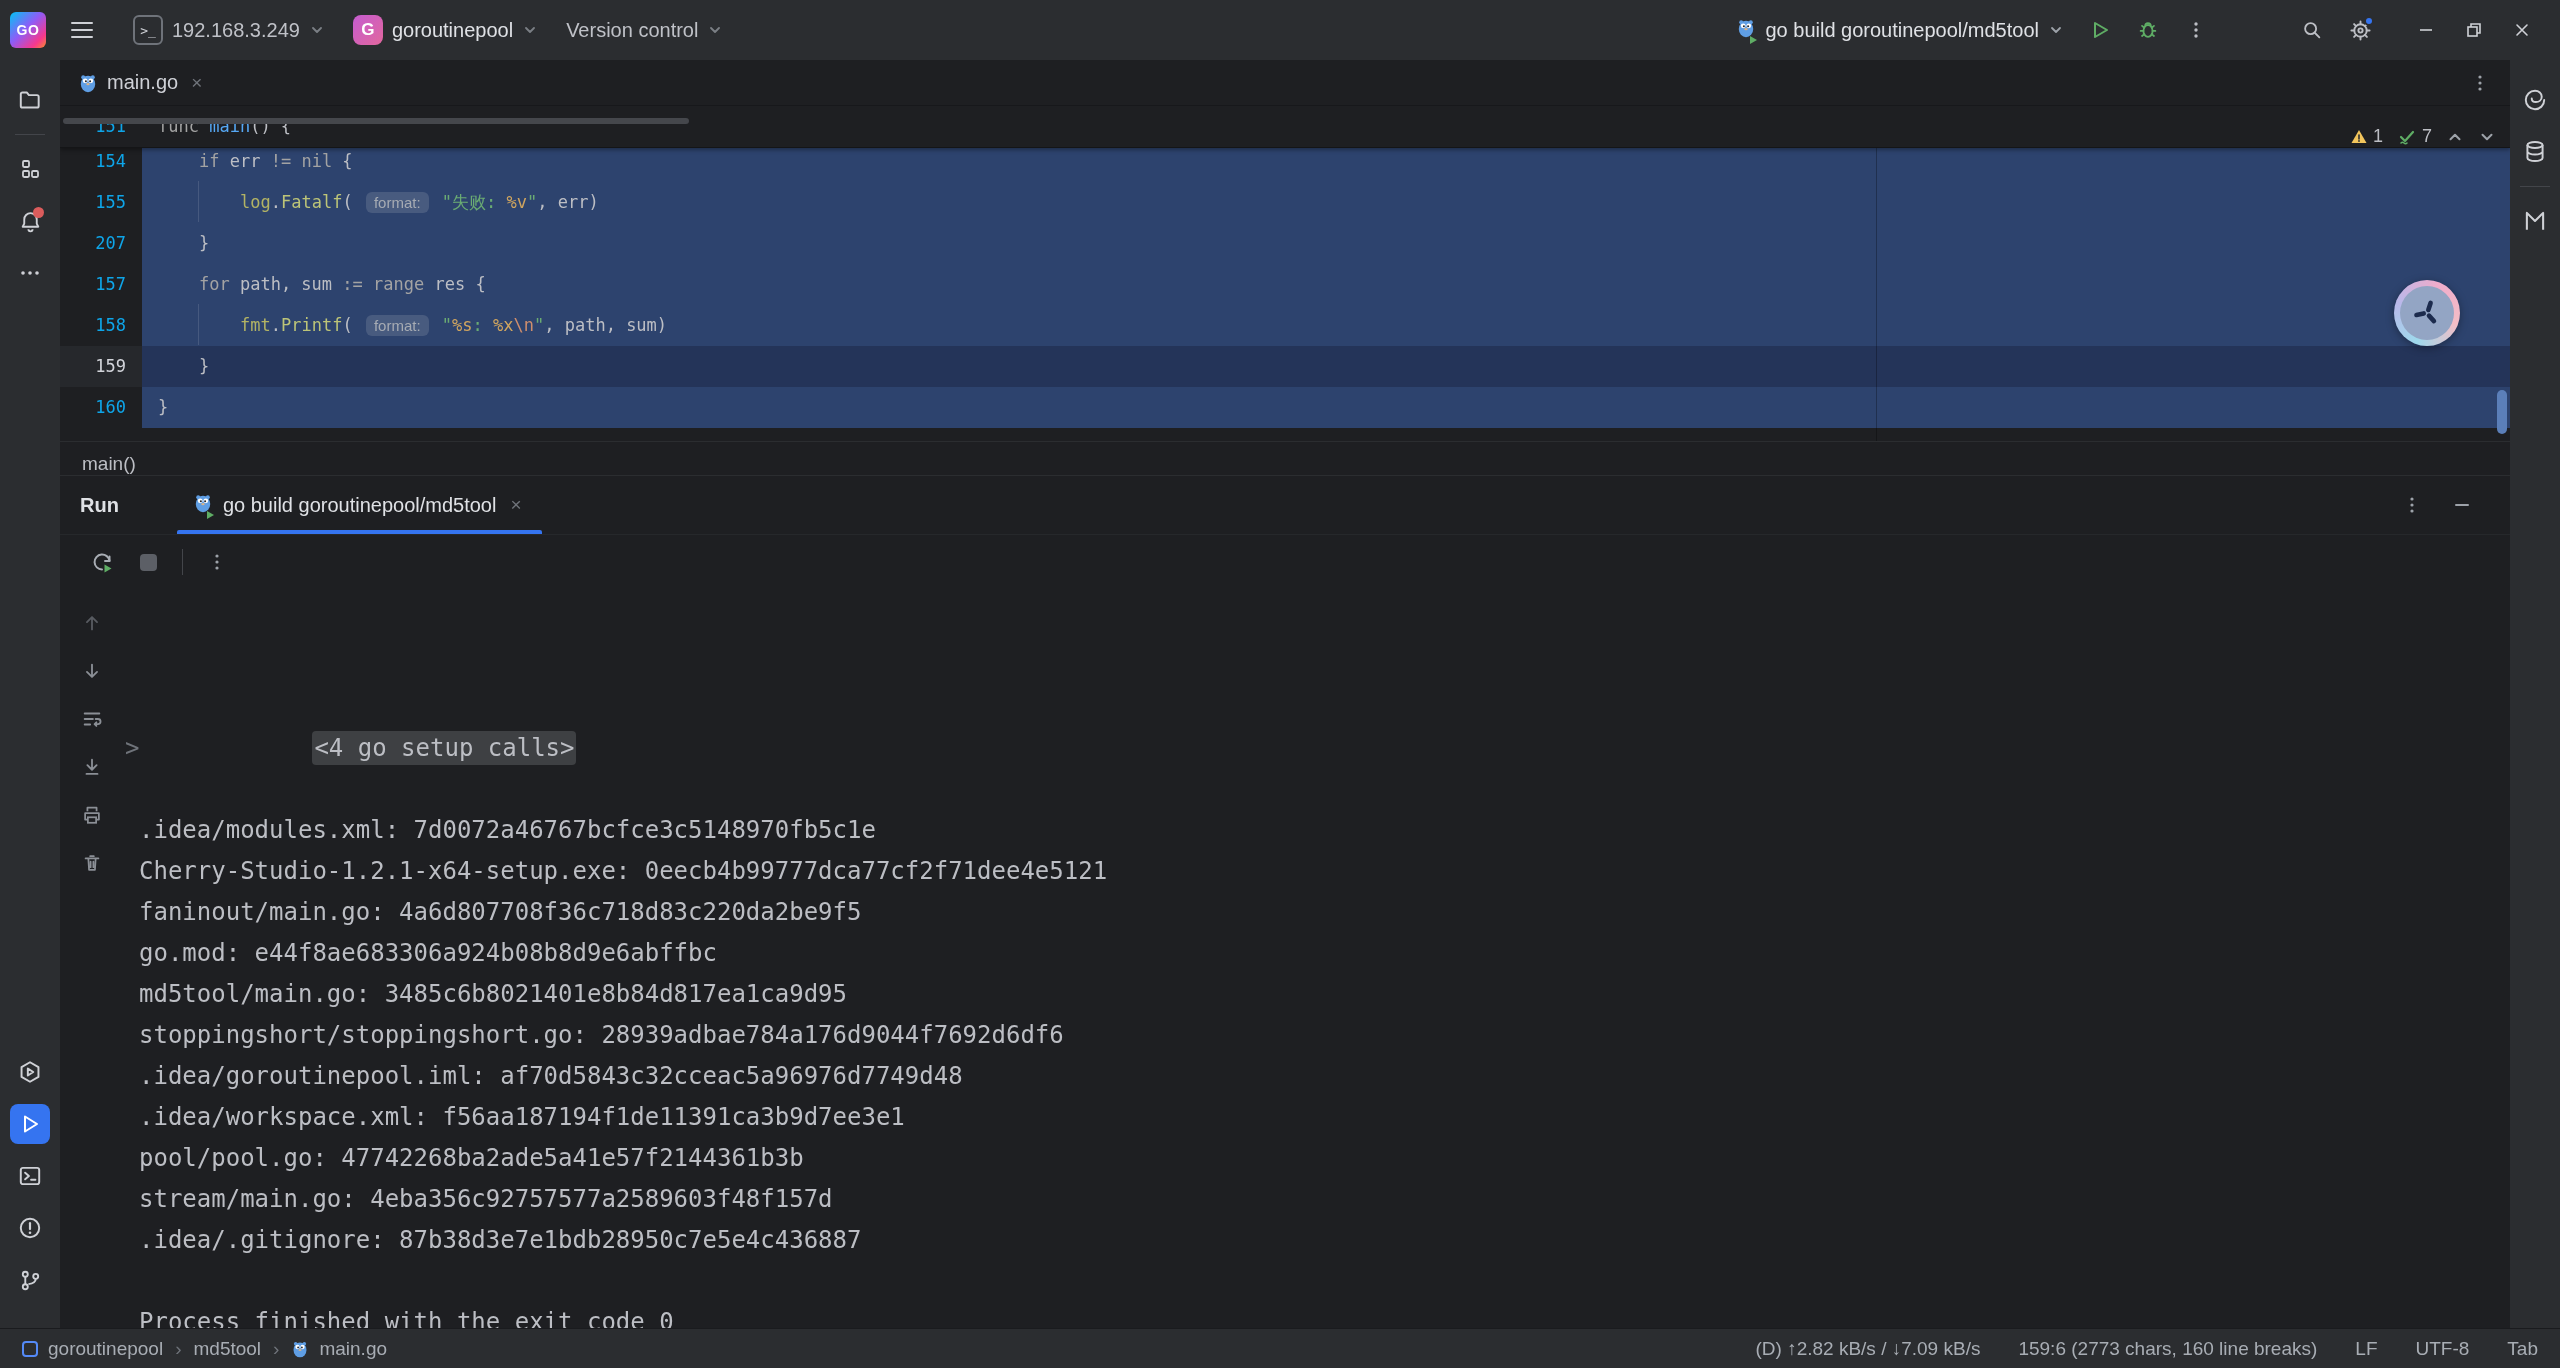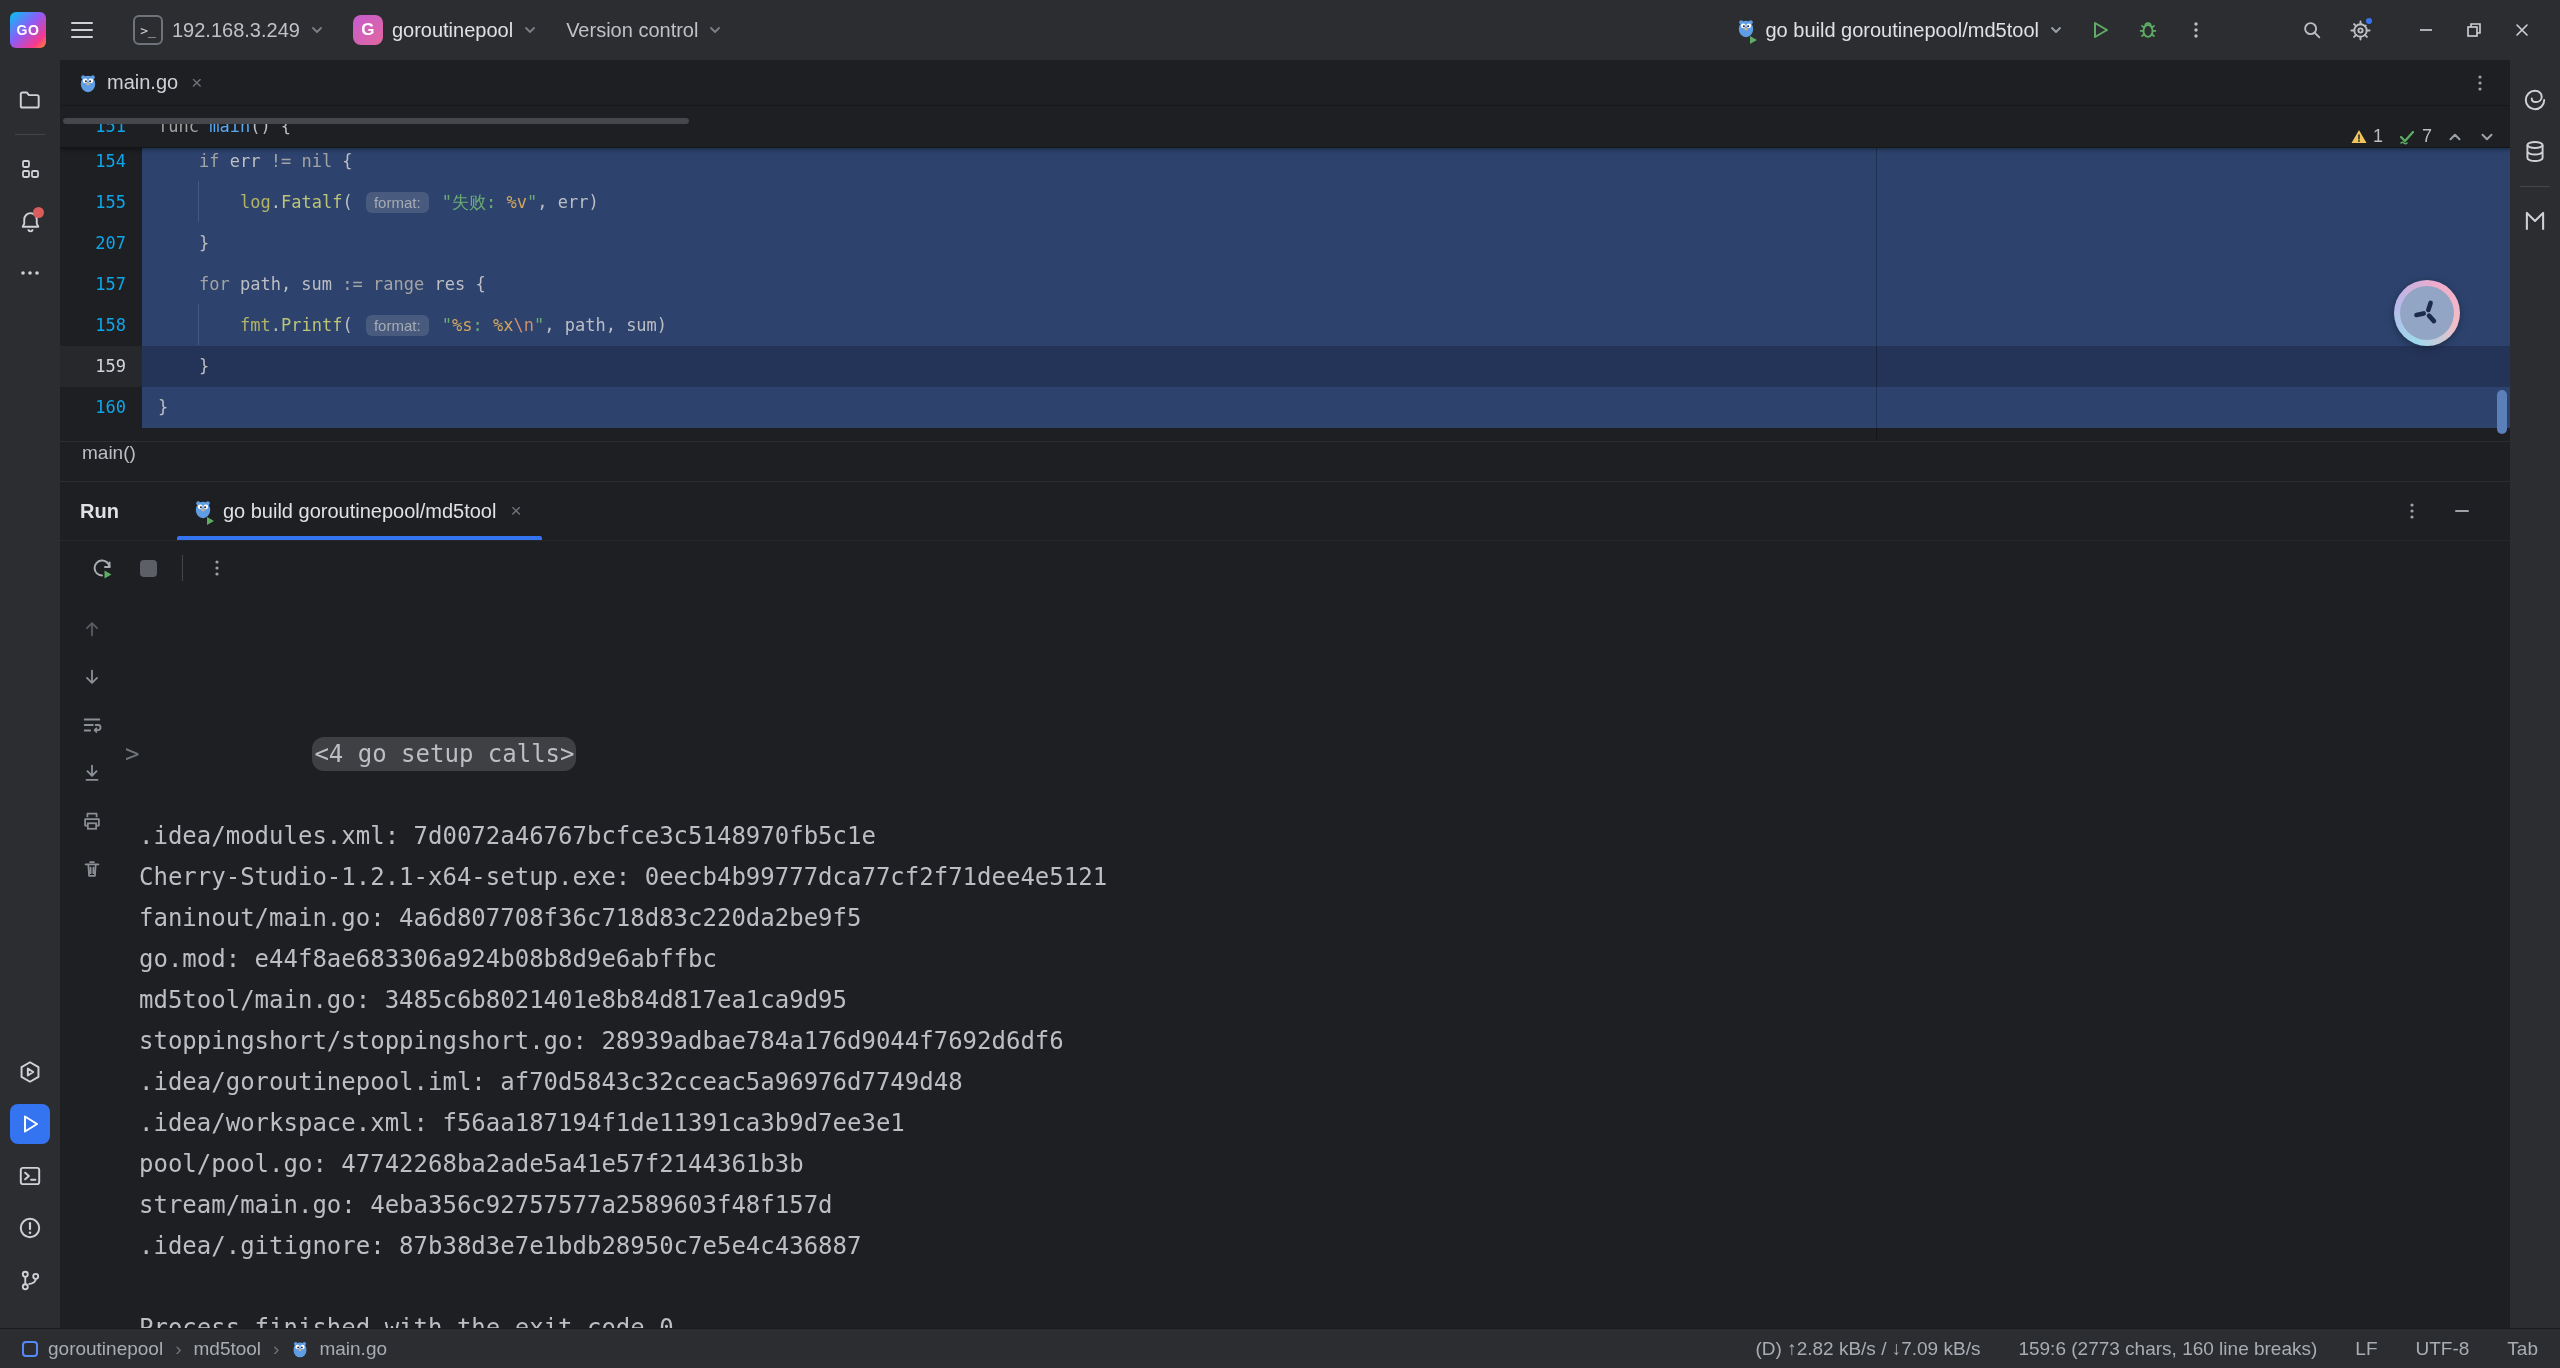--- a/index.html
+++ b/index.html
@@ -72,42 +72,42 @@
   .vscroll-thumb { position:absolute; right:3px; top:284px; width:10px; height:44px; border-radius:5px; background:#5b7fb9; z-index:4; }
   .inspect { position:absolute; top:20px; right:14px; display:flex; align-items:center; gap:14px; z-index:5;
     font-family:"Liberation Sans",sans-serif; font-size:18px; color:#bcbec4; }
   .inspect .grp { display:flex; align-items:center; gap:5px; }
   .ai-ball { position:absolute; left:2334px; top:174px; width:66px; height:66px; border-radius:50%; z-index:6;
     background:conic-gradient(from 200deg,#9ed9ec,#b9b8ea,#efaccb,#f3bdc6,#9ed9ec);
     display:flex; align-items:center; justify-content:center; box-shadow:0 2px 8px rgba(0,0,0,.35); }
   .ai-core { width:54px; height:54px; border-radius:50%; background:#93a5c4; display:flex; align-items:center; justify-content:center; }
 
   
-  .fnbar { height:41px; flex:none; display:flex; align-items:flex-start; padding-left:22px;
+  .fnbar { height:35px; flex:none; display:flex; align-items:flex-end; padding-left:22px;
     border-top:1px solid #2b2d30; border-bottom:1px solid #2b2d30; color:#bcbec4; font-size:19px; background:#1e1f22; }
 
   
   .runtabs { height:59px; flex:none; display:flex; align-items:center; padding-left:20px; border-bottom:1px solid #26282b; position:relative;gap:20px; }
   .run-title { font-weight:bold; color:#dfe1e5; font-size:20px; margin-right:38px; }
   .run-tab { position:relative; height:100%; display:flex; align-items:center; gap:10px; padding:0 16px; color:#dfe1e5; font-size:20px; }
   .run-tab::after { content:""; position:absolute; left:0; right:0; bottom:0; height:4px; background:#3574f0; border-radius:2px 2px 0 0; }
   .runtabs-right { margin-left:auto; display:flex; align-items:center; gap:10px; padding-right:28px; }
   .runtoolbar { height:54px; flex:none; display:flex; align-items:center; gap:6px; padding-left:22px; }
   .vsep { width:1px; height:26px; background:#43454a; margin:0 8px; }
   .stop-sq { width:17px; height:17px; border-radius:4px; background:#5c5f66; }
 
   
   .console-wrap { flex:1; display:flex; min-height:0; }
   .console-gutter { width:64px; flex:none; display:flex; flex-direction:column; align-items:center; padding-top:14px; gap:8px; }
   .console { flex:1; padding:16px 0 0 15px; font-family:"DejaVu Sans Mono","Liberation Mono",monospace;
     font-size:24px; line-height:41px; color:#bcbec4; white-space:pre; overflow:hidden; }
   .c-line { height:41px; }
   .fold-row { height:41px; position:relative; }
   .fold-mark { position:absolute; left:-14px; color:#6f737a; }
-  .fold-chip { background:#3e4043; border-radius:12px; padding:3px 2px; }
+  .fold-chip { background:#3e4043; border-radius:4px; padding:3px 2px; }
 
   
   .statusbar { height:40px; flex:none; background:#2b2d30; border-top:1px solid #1a1b1e;
     display:flex; align-items:center; font-size:19px; color:#a8adb4; padding:0 22px; }
   .sb-left { display:flex; align-items:center; gap:10px; }
   .sb-sep { color:#6f737a; padding:0 2px; }
   .sb-right { margin-left:auto; display:flex; align-items:center; gap:38px;text-align:center; }
   .mod-ic { width:16px; height:16px; border:2px solid #548af7; border-radius:4px; }
 
   svg.ic { display:block; }

